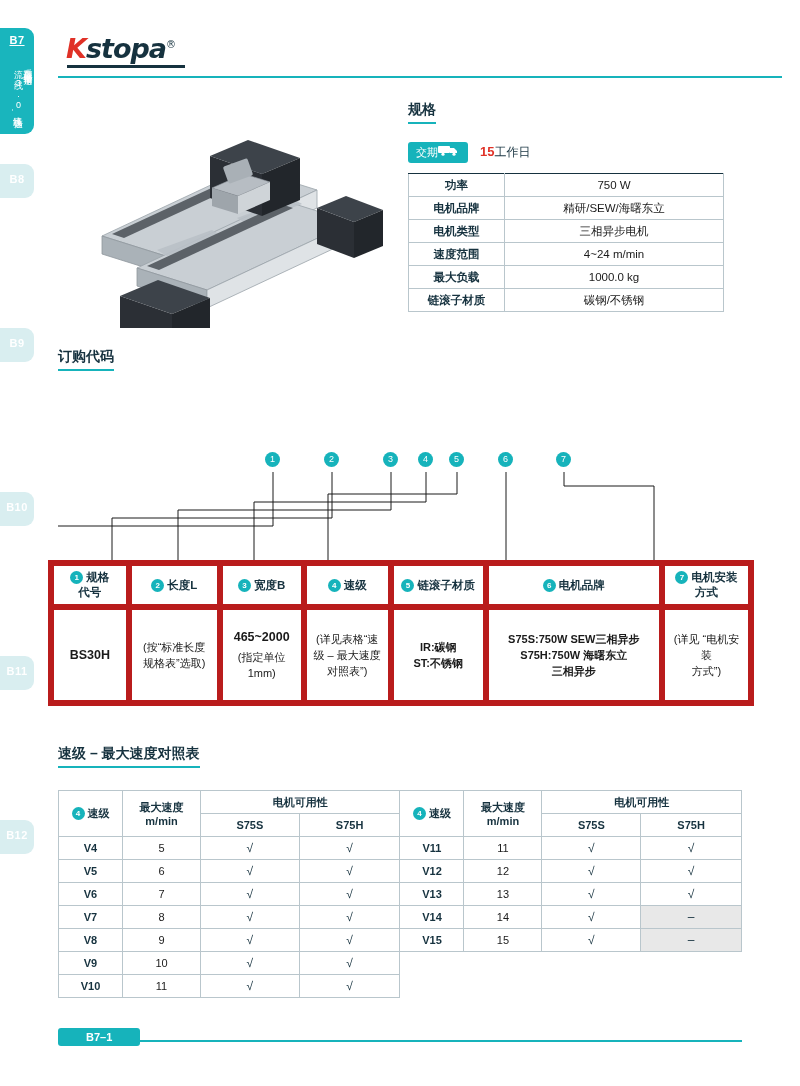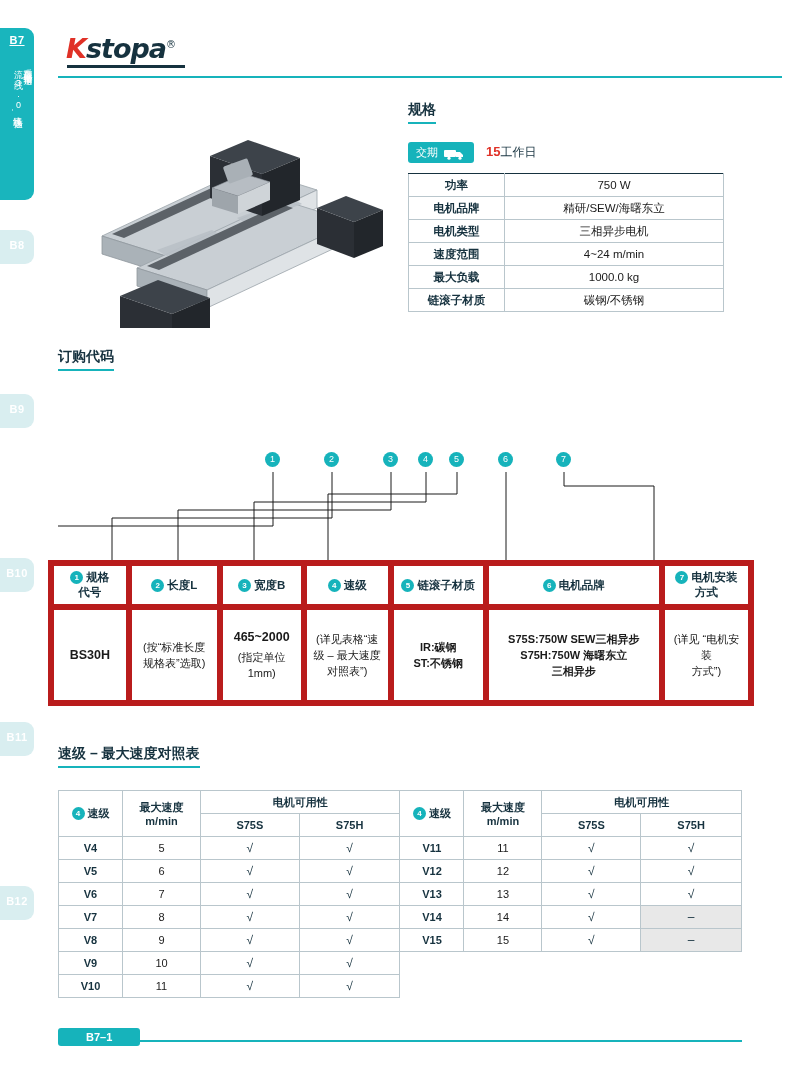--- a/index.html
+++ b/index.html
@@ -117,22 +117,21 @@
     display: flex; align-items: center;
     margin: 18px 0 10px 0;
   }
   .lead-badge {
     background: #16b3bb;
     color: #fff;
     font-size: 11px;
     padding: 3px 8px 3px 8px;
     border-radius: 3px;
     display: flex;
-    align-items: flex-end;
-    gap: 6px;
+    align-items: flex-start;
   }
   .truck {
     display:inline-block;
     width: 22px; height: 11px;
     position: relative;
   }
   .lead-days {
     margin-left: 12px;
     font-size: 12px;
     color: #16323f;
@@ -249,21 +248,21 @@
     padding: 3px 28px;
     border-radius: 3px;
   }
 </style>
 </head>
 <body>
 
 <div class="page">
 
   <div class="side-tabs">
-    <div class="side-tab active" style="height:172px;text-decoration:underline;">
+    <div class="side-tab active" style="height:106px;text-decoration:underline;">
       <span class="tab-code">B7</span>
       <span class="tab-text">流线<br></span>
     </div>
     <div class="side-tab inactive" style="margin-top:30px;">
       <span class="tab-code">B8</span>
     </div>
     <div class="side-tab inactive" style="margin-top:130px;">
       <span class="tab-code">B9</span>
     </div>
     <div class="side-tab inactive" style="margin-top:130px;">

